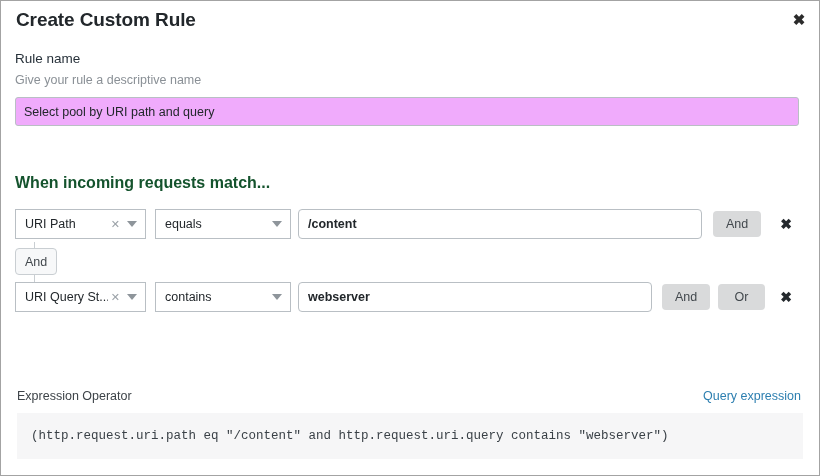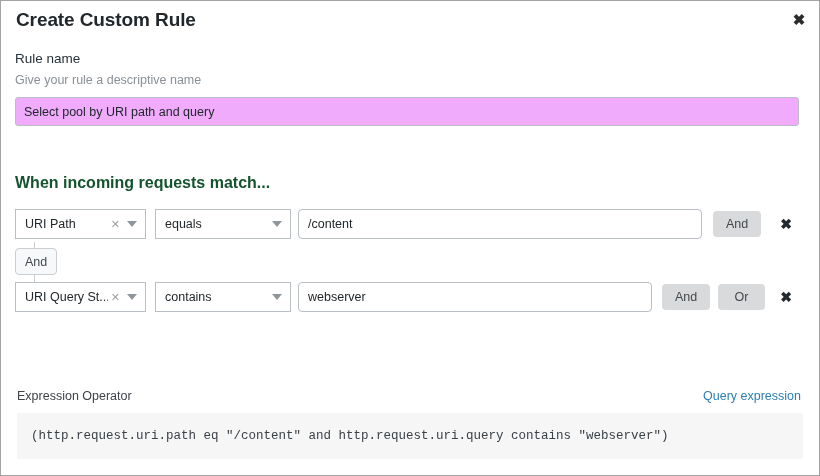--- a/index.html
+++ b/index.html
@@ -143,20 +143,21 @@
     left: 283px;
     height: 30px;
     border: 1px solid #b9bfc4;
     border-radius: 4px;
     background: #fff;
     font-family: "Liberation Sans", sans-serif;
     font-size: 12.5px;
     color: #22272b;
     padding: 0 9px;
     outline: none;
+    font-weight: bold;
   }
   #value-input-1 { width: 404px; }
   #value-input-2 { width: 354px; }
 
   .logic-btn {
     position: absolute;
     height: 26px;
     top: 2px;
     background: #d9dadb;
     border: none;

